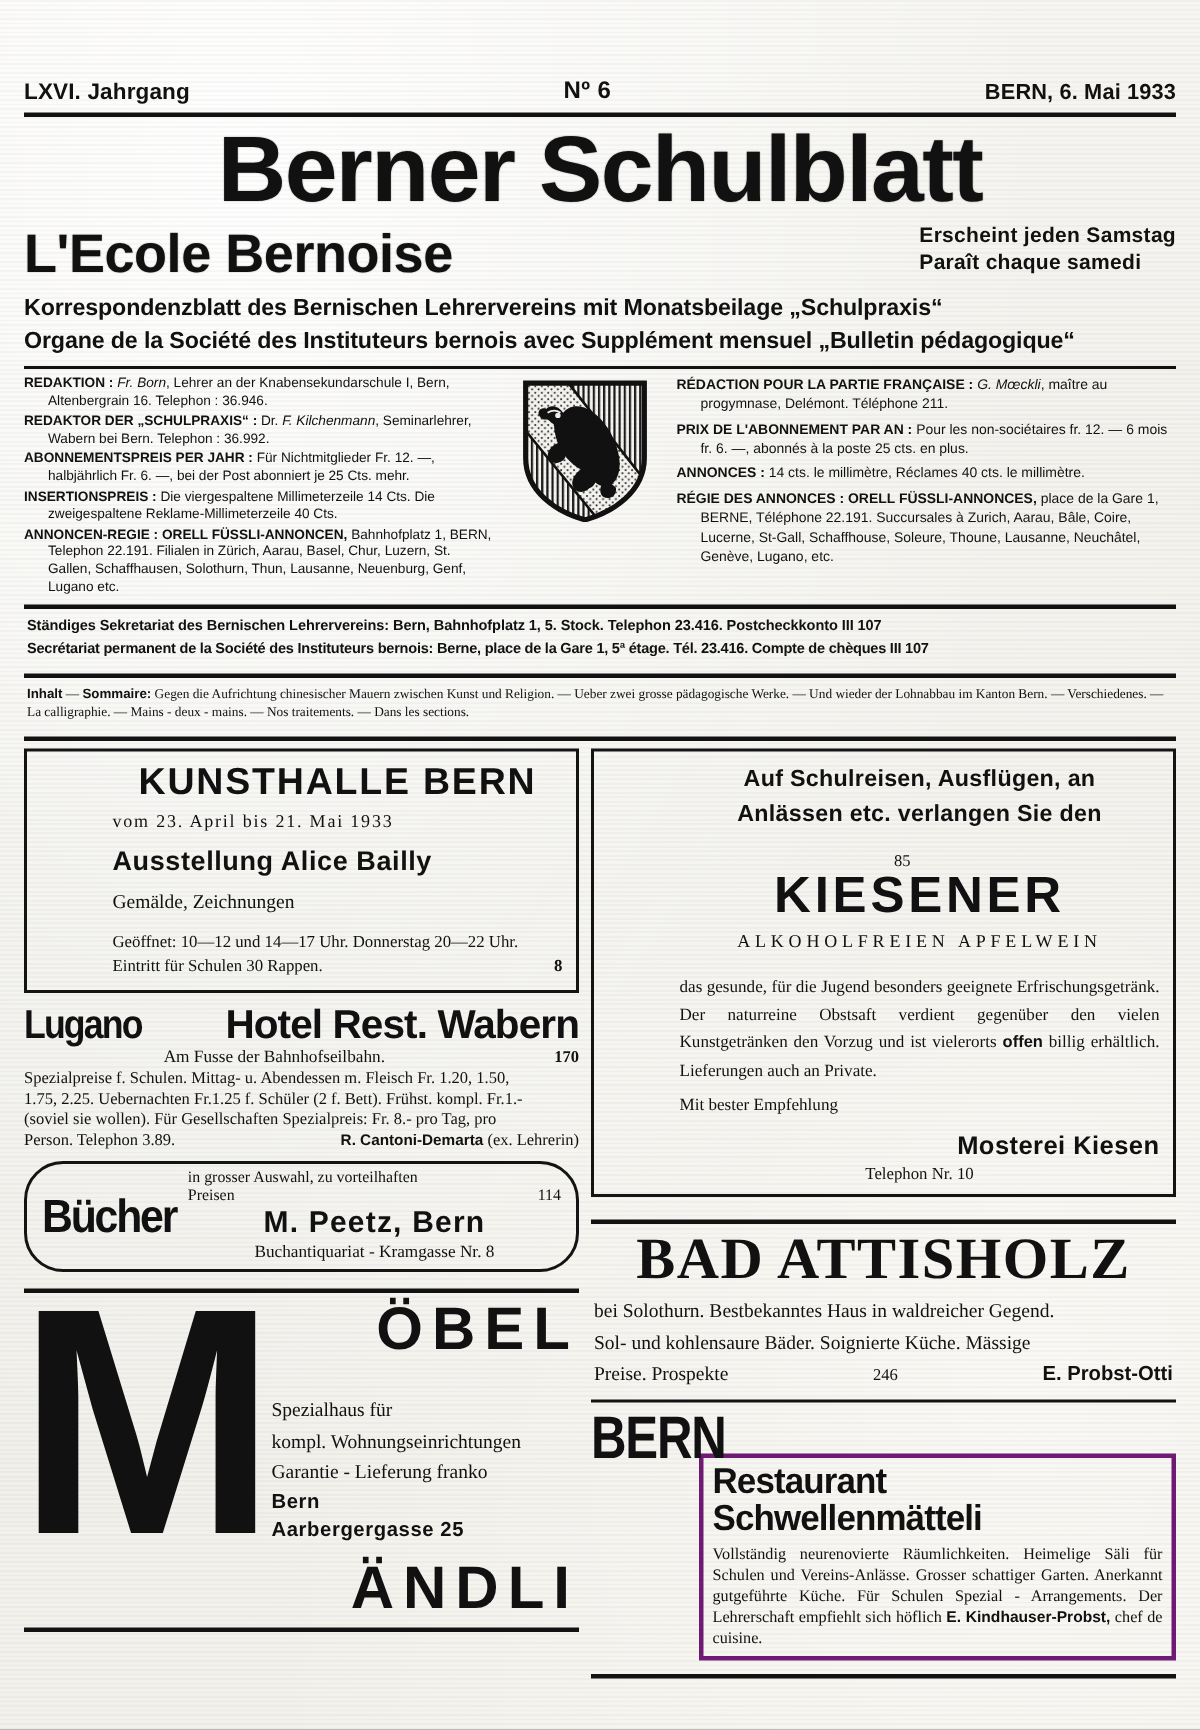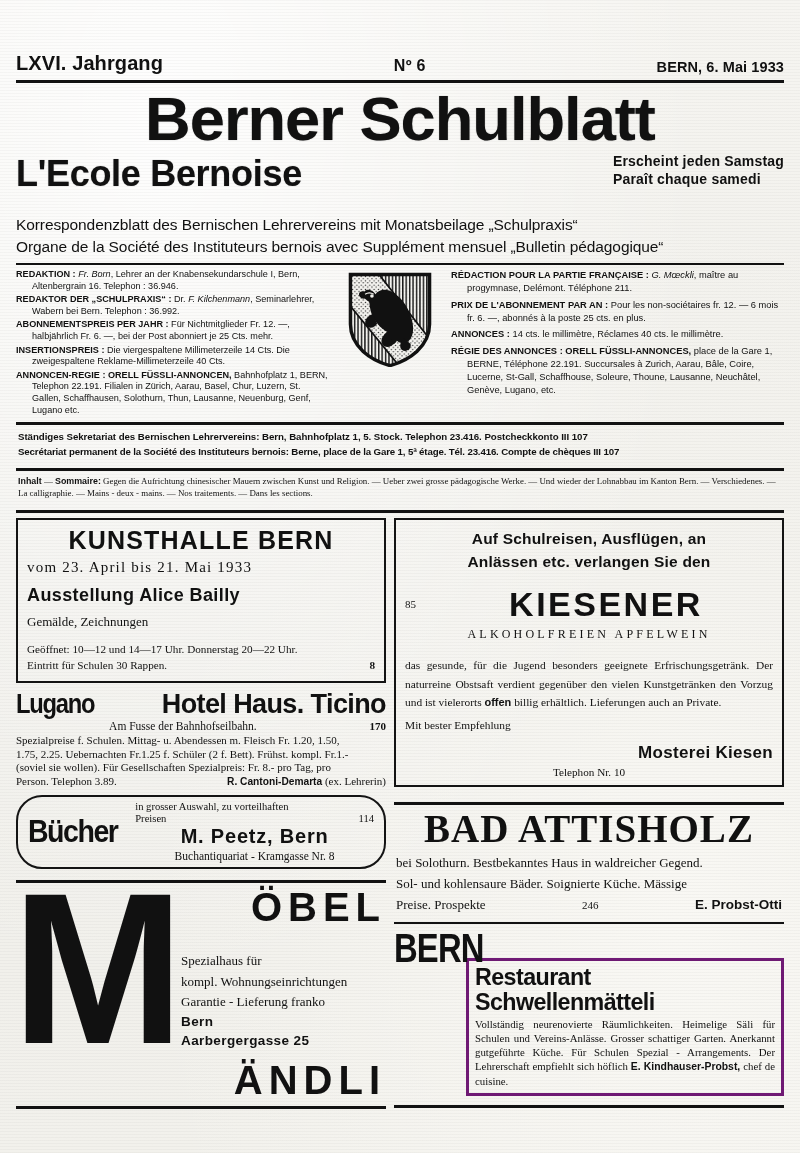--- a/index.html
+++ b/index.html
@@ -15,42 +15,42 @@
     position:absolute;inset:0;
     background:
       radial-gradient(ellipse at 20% 10%, rgba(255,255,255,.9) 0%, rgba(243,242,238,0) 60%),
       radial-gradient(ellipse at 85% 80%, rgba(250,249,245,.9) 0%, rgba(240,239,234,0) 55%),
       linear-gradient(180deg,#f6f5f1 0%,#efeee9 50%,#f2f1ec 100%);
   }
   .inner{position:absolute;left:16px;right:16px;top:52px;bottom:14px;}
 
   
   .topline{display:flex;align-items:flex-end;justify-content:space-between;font-weight:bold;}
-  .topline .jg{font-size:20px;letter-spacing:.1px;}
+  .topline .jg{font-size:15px;letter-spacing:.1px;}
   .topline .no{font-size:16px;letter-spacing:.3px;}
   .topline .date{font-size:14.5px;letter-spacing:.1px;}
   .rule-thick{height:3px;background:#121212;margin-top:5px;}
   .rule-med{height:2.2px;background:#121212;}
 
   
   .masthead{
     font-family:"Liberation Sans",sans-serif;
     font-weight:bold;font-size:62px;line-height:.98;
     letter-spacing:-1px;margin:6px 0 2px 0;
     text-align:center;
     transform:scaleX(1.02);
     text-shadow:0 0 1px rgba(0,0,0,.45);
   }
   .sub-row{display:flex;align-items:flex-end;justify-content:space-between;margin-top:2px;}
   .masthead2{
     font-weight:bold;font-size:36px;line-height:1;letter-spacing:-.3px;
     text-shadow:0 0 1px rgba(0,0,0,.4);
   }
   .freq{font-size:14px;font-weight:bold;line-height:1.32;text-align:left;padding-bottom:3px;letter-spacing:.2px;}
-  .strapline{font-size:15.5px;font-weight:normal;letter-spacing:-.1px;margin-top:23px;line-height:1.3;}
+  .strapline{font-size:15.5px;font-weight:bold;letter-spacing:-.1px;margin-top:9px;line-height:1.3;}
   .strapline .l2{margin-top:2px;}
 
   
   .editorial{display:flex;margin-top:4px;}
   .ed-col{font-size:9.1px;line-height:1.30;}
   .ed-left{width:315px;padding-right:4px;}
   .ed-mid{width:110px;display:flex;align-items:flex-start;justify-content:center;padding-top:2px;}
   .ed-right{flex:1;padding-left:6px;font-size:9.3px;line-height:1.38;}
   .ed-p{margin:0 0 1.5px 0;text-indent:0;padding-left:16px;}
   .ed-p .k{font-weight:bold;margin-left:-16px;}
@@ -65,66 +65,66 @@
   
   .inhalt{font-size:8.9px;line-height:1.42;padding:4px 2px 5px 2px;font-family:"Liberation Serif",serif;}
   .inhalt b{font-family:"Liberation Sans",sans-serif;font-weight:bold;}
 
   
   .ads{display:flex;margin-top:5px;height:620px;}
   .col-l{width:370px;}
   .col-r{flex:1;margin-left:8px;}
 
   .adbox{border:2px solid #141414;box-sizing:border-box;background:transparent;}
-  .pad{padding:7px 9px;}
+  .pad{padding:7px 9px;margin-left:48px;}
 
   
   .kh-title{font-weight:bold;font-size:25px;letter-spacing:1.2px;text-align:center;line-height:1.05;}
-  .kh-dates{font-family:"Liberation Serif",serif;font-size:15px;letter-spacing:1.2px;margin-top:6px;}
+  .kh-dates{font-family:"Liberation Serif",serif;font-size:12px;letter-spacing:1.2px;margin-top:6px;}
   .kh-expo{font-weight:bold;font-size:18px;letter-spacing:.4px;margin-top:9px;}
   .kh-sub{font-family:"Liberation Serif",serif;font-size:13px;margin-top:8px;}
   .kh-hours{font-family:"Liberation Serif",serif;font-size:11.2px;margin-top:12px;line-height:1.42;}
   .kh-hours .num{float:right;font-weight:bold;}
 
   
   .lug-row{display:flex;align-items:flex-start;}
   .lug-word{font-weight:bold;font-size:27px;letter-spacing:-1.4px;transform:scaleX(.88);transform-origin:left center;line-height:1;}
   .lug-right{flex:1;margin-left:4px;}
   .lug-title{font-weight:bold;font-size:27px;letter-spacing:-.6px;line-height:1;text-align:right;}
   .lug-sub{font-family:"Liberation Serif",serif;font-size:11.5px;margin-top:2px;display:flex;justify-content:space-between;}
   .lug-sub .n{font-family:"Liberation Serif",serif;font-weight:bold;font-size:11px;}
   .lug-body{font-family:"Liberation Serif",serif;font-size:11px;line-height:1.24;margin-top:2px;}
   .lug-body .sig{font-family:"Liberation Sans",sans-serif;font-weight:bold;font-size:10.2px;}
   .lug-last{display:flex;justify-content:space-between;align-items:baseline;}
 
   
   .buch{border:2px solid #141414;border-radius:26px;box-sizing:border-box;padding:4px 10px 5px 10px;display:flex;align-items:center;}
   .buch-word{font-weight:bold;font-size:31px;letter-spacing:-1.6px;transform:scaleX(.92);transform-origin:left center;line-height:1;}
-  .buch-right{flex:1;margin-left:10px;}
+  .buch-right{flex:1;}
   .buch-l1{font-family:"Liberation Serif",serif;font-size:10.6px;line-height:1.22;}
   .buch-l2{font-family:"Liberation Serif",serif;font-size:10.6px;display:flex;justify-content:space-between;gap:32px;}
   .buch-name{font-weight:bold;font-size:20px;letter-spacing:.8px;margin-top:1px;text-align:center;}
   .buch-l3{font-family:"Liberation Serif",serif;font-size:11.5px;text-align:center;margin-top:2px;}
 
   
   .moebel{position:relative;height:218px;overflow:hidden;}
   .moebel .bigM{
     position:absolute;left:-4px;top:6px;
     font-weight:bold;font-size:215px;line-height:.74;
     letter-spacing:-10px;
     transform:scaleX(.96);transform-origin:left top;
   }
   .moebel .word-top{position:absolute;right:0;top:2px;font-weight:bold;font-size:40px;letter-spacing:6px;}
   .moebel .word-bot{position:absolute;right:0;bottom:-2px;font-weight:bold;font-size:40px;letter-spacing:6px;}
   .moebel .mtext{position:absolute;left:165px;top:68px;right:2px;font-family:"Liberation Serif",serif;font-size:13px;line-height:1.55;}
   .moebel .mtext .b{font-family:"Liberation Sans",sans-serif;font-weight:bold;font-size:13.5px;letter-spacing:.4px;line-height:1.45;}
 
   
   .kies-head{font-weight:bold;font-size:15.5px;line-height:1.5;letter-spacing:.2px;text-align:center;}
-  .kies-mid{display:flex;align-items:center;margin-top:14px;}
+  .kies-mid{display:flex;align-items:center;margin-top:14px;flex-direction:column;}
   .kies-num{font-family:"Liberation Serif",serif;font-size:11px;width:34px;}
   .kies-name{flex:1;font-weight:bold;font-size:34px;letter-spacing:2.5px;text-align:center;line-height:1;}
   .kies-tag{font-family:"Liberation Serif",serif;font-size:12px;letter-spacing:3.2px;text-align:center;margin-top:6px;}
   .kies-body{font-family:"Liberation Serif",serif;font-size:11.4px;line-height:1.62;margin-top:14px;text-align:justify;}
   .kies-body b{font-family:"Liberation Sans",sans-serif;font-weight:bold;font-size:11px;}
   .kies-sig{font-weight:bold;font-size:17px;text-align:right;margin-top:8px;letter-spacing:.3px;}
   .kies-tel{font-family:"Liberation Serif",serif;font-size:11.2px;text-align:center;margin-top:3px;}
 
   
   .att-title{font-family:"Liberation Serif",serif;font-weight:bold;font-size:39px;letter-spacing:1px;text-align:center;line-height:1;}
@@ -279,21 +279,21 @@
             </div>
           </div>
         </div>
 
         <div class="sp8"></div>
 
         <div>
           <div class="lug-row">
             <div class="lug-word">Lugano</div>
             <div class="lug-right">
-              <div class="lug-title">Hotel Haus. Ticino</div>
+              <div class="lug-title">Hotel Rest. Wabern</div>
               <div class="lug-sub">
                 <span>Am Fusse der Bahnhofseilbahn.</span>
                 <span class="n">170</span>
               </div>
             </div>
           </div>
           <div class="lug-body">
             <div>Spezialpreise f. Schulen. Mittag- u. Abendessen m. Fleisch Fr. 1.20, 1.50,</div>
             <div>1.75, 2.25. Uebernachten Fr.1.25 f. Schüler (2 f. Bett). Frühst. kompl. Fr.1.-</div>
             <div>(soviel sie wollen). Für Gesellschaften Spezialpreis: Fr. 8.- pro Tag, pro</div>

